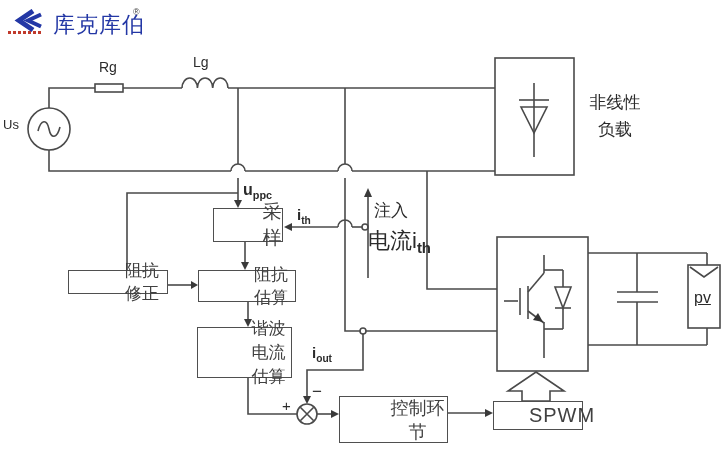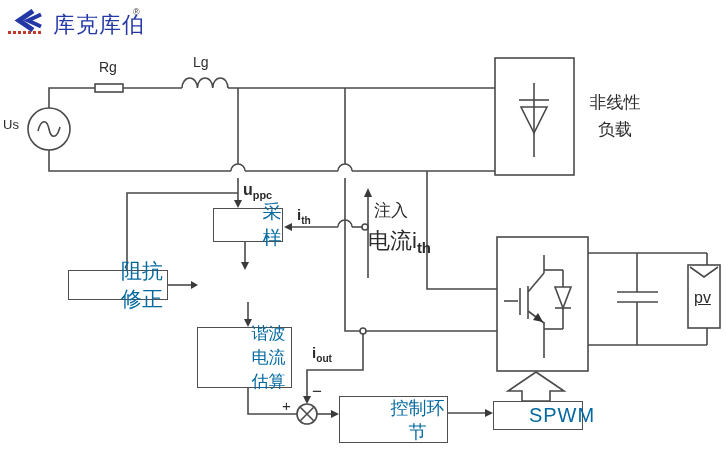--- a/index.html
+++ b/index.html
@@ -5,21 +5,21 @@
   html,body{margin:0;padding:0;background:#ffffff;}
   .canvas{
     position:relative;width:726px;height:450px;background:#ffffff;overflow:hidden;
     font-family:"Liberation Sans","DejaVu Sans",sans-serif;color:#2b2b2b;
   }
   svg{position:absolute;left:0;top:0;}
   .lbl{position:absolute;white-space:nowrap;color:#2b2b2b;line-height:1.1;}
   .box{
     position:absolute;border:1.6px solid #4f4f4f;background:#fff;box-sizing:border-box;
     display:flex;flex-direction:column;align-items:center;justify-content:center;
-    text-align:center;color:#0369a1;padding-left:48px;
+    text-align:center;color:#404040;padding-left:48px;
   }
   sub{font-size:68%;}
   .brand{
     position:absolute;left:53px;top:10px;font-size:22px;font-weight:400;
     color:#2337a5;letter-spacing:1px;
   }
   .reg{position:absolute;left:133px;top:7px;font-size:9px;color:#444;}
   .redstrip{
     position:absolute;left:8px;top:31px;width:33px;height:3px;
     background:repeating-linear-gradient(90deg,#c0392b 0 3px,transparent 3px 5px);
@@ -160,24 +160,25 @@
 
   <div class="lbl" style="left:582px;top:94px;font-size:17px;width:66px;text-align:center;">
     <div>非线性</div>
     <div style="margin-top:8px;">负载</div>
   </div>
 
   <div class="lbl" style="left:694px;top:289px;font-size:16px;text-decoration:underline;">pv</div>
 
   <div class="box" style="left:213px;top:208px;width:70px;height:34px;font-size:19px;">采样</div>
 
-  <div class="box" style="left:68px;top:270px;width:100px;height:30px;font-size:21px;">阻抗修正</div>
+  <div class="box" style="left:68px;top:270px;width:100px;height:24px;font-size:17px;">阻抗修正</div>
 
+  <div class="box" style="left:198px;top:270px;width:98px;height:32px;font-size:17px;">阻抗估算</div>
 
-  <div class="box" style="left:197px;top:327px;width:95px;height:61px;font-size:17px;line-height:24px;">
+  <div class="box" style="left:197px;top:327px;width:95px;height:51px;font-size:17px;line-height:24px;">
     <div>谐波电流</div>
     <div>估算</div>
   </div>
 
   <div class="box" style="left:339px;top:396px;width:109px;height:47px;font-size:18px;">控制环节</div>
 
   <div class="box" style="left:493px;top:401px;width:90px;height:29px;font-size:20px;letter-spacing:1px;">SPWM</div>
 
 </div>
 

